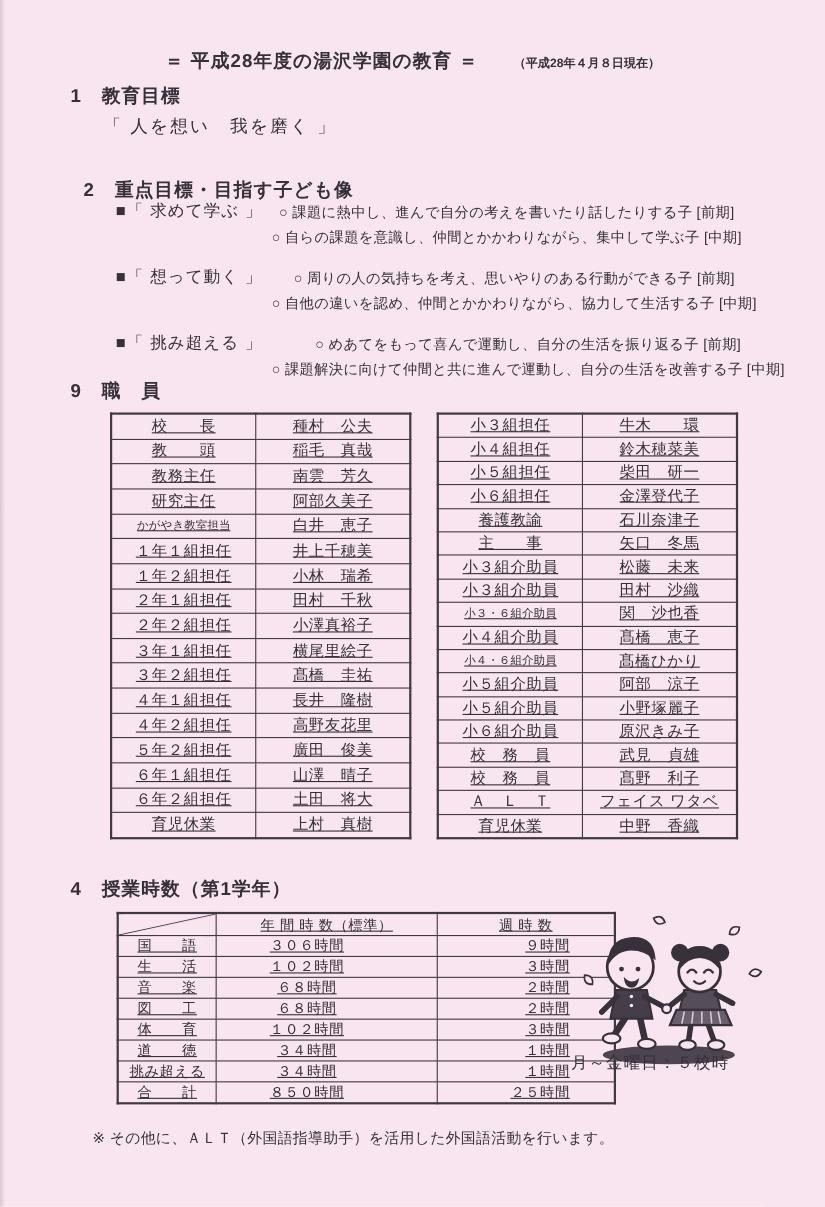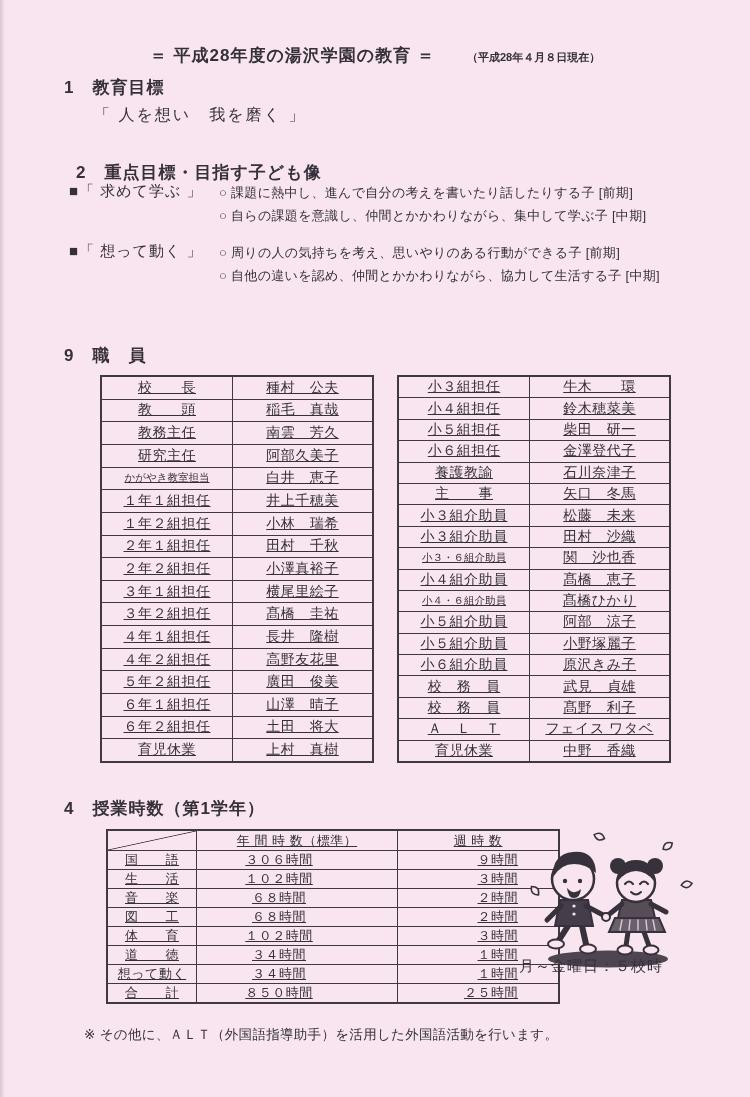--- a/index.html
+++ b/index.html
@@ -15,21 +15,21 @@
     content:"";position:absolute;left:0;top:0;width:5px;height:100%;
     background:linear-gradient(to right,rgba(120,110,120,.25),rgba(120,110,120,0));
   }
   .doc-header{position:absolute;top:44px;left:0;width:100%;text-align:center;white-space:nowrap;}
   .doc-title{font-size:17px;font-weight:700;letter-spacing:1px;}
   .doc-date{font-size:11px;font-weight:700;margin-left:32px;}
   .sec-heading{position:absolute;font-size:17px;font-weight:700;letter-spacing:1px;}
   #h1{top:76px;left:64px;}
   #motto{position:absolute;top:105px;left:94px;font-size:16px;letter-spacing:2px;}
   #h2{top:147px;left:76px;margin-top:14px;}
-  #goals{position:absolute;top:181px;left:69px;width:640px;}
+  #goals{position:absolute;top:181px;left:97px;width:640px;text-align:center;}
   .goal{display:flex;margin-bottom:14px;}
   .goal-label{width:150px;flex:0 0 150px;font-size:15px;letter-spacing:1px;padding-top:1px;}
   .goal-items{font-size:13px;line-height:23px;letter-spacing:.3px;}
   #h3{top:344px;left:64px;}
   #staff-tables{position:absolute;top:375px;left:100px;display:flex;gap:23px;}
   table{border-collapse:collapse;text-decoration:underline;}
   .staff{border:2px solid #3f3945;}
   .staff td{
     border:1px solid #3f3945;height:20.4px;padding:0 2px;
     font-size:14px;text-align:center;letter-spacing:.5px;white-space:nowrap;
@@ -80,20 +80,27 @@
         <div>○ 自らの課題を意識し、仲間とかかわりながら、集中して学ぶ子 [中期]</div>
       </div>
     </div>
     <div class="goal">
       <div class="goal-label">■「 想って動く 」</div>
       <div class="goal-items">
         <div>○ 周りの人の気持ちを考え、思いやりのある行動ができる子 [前期]</div>
         <div>○ 自他の違いを認め、仲間とかかわりながら、協力して生活する子 [中期]</div>
       </div>
     </div>
+    <div class="goal">
+      <div class="goal-label">■「 挑み超える 」</div>
+      <div class="goal-items">
+        <div>○ めあてをもって喜んで運動し、自分の生活を振り返る子 [前期]</div>
+        <div>○ 課題解決に向けて仲間と共に進んで運動し、自分の生活を改善する子 [中期]</div>
+      </div>
+    </div>
   </div>
 
   <div class="sec-heading" id="h3">9　職　員</div>
 
   <div id="staff-tables">
     <table class="staff">
       <tbody>
           <tr>
             <td class="col-role">校　　長</td>
             <td class="col-name">種村　公夫</td>
@@ -278,21 +285,21 @@
             <td class="col-subject">体　　育</td>
             <td class="col-annual">１０２時間</td>
             <td class="col-weekly">３時間</td>
           </tr>
           <tr>
             <td class="col-subject">道　　徳</td>
             <td class="col-annual">３４時間</td>
             <td class="col-weekly">１時間</td>
           </tr>
           <tr>
-            <td class="col-subject">想って動く</td>
+            <td class="col-subject">挑み超える</td>
             <td class="col-annual">３４時間</td>
             <td class="col-weekly">１時間</td>
           </tr>
           <tr>
             <td class="col-subject">合　　計</td>
             <td class="col-annual">８５０時間</td>
             <td class="col-weekly">２５時間</td>
           </tr>
         </tbody>
     </table>

